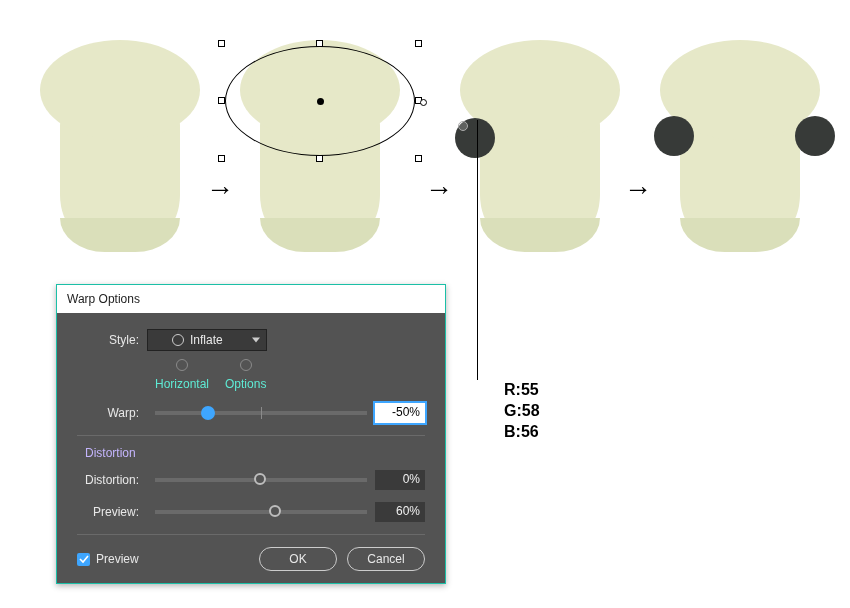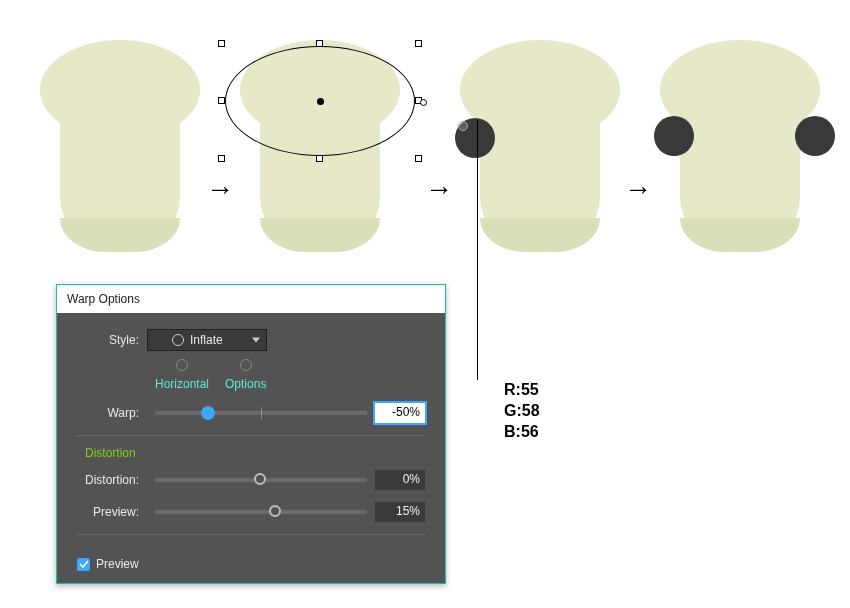--- a/index.html
+++ b/index.html
@@ -275,21 +275,21 @@
     padding: 2px 5px;
     font-size: 12px;
   }
   .valbox.active {
     background: #ffffff;
     color: #000;
     outline: 2px solid #3ea6ff;
   }
 
   .section-label {
-    color: #84cc16;
+    color: #c4b5fd;
     margin: 4px 0 10px 8px;
   }
   .dialog hr {
     border: none;
     border-top: 1px solid #6a6a6a;
     margin: 2px 0 10px 0;
   }
 
   .dialog .footer {
     position: absolute;
@@ -424,29 +424,33 @@
         <div class="thumb gray" id="thumb-dh" style="left: 50%;"></div>
       </div>
       <div class="valbox">0%</div>
     </div>
 
     <div class="row">
       <span class="lbl">Preview:</span>
       <div class="slider">
         <div class="thumb gray" id="thumb-dv" style="left: 57%;"></div>
       </div>
-      <div class="valbox">15%</div>
+      <div class="valbox">60%</div>
     </div>
 
     <hr>
   </div>
 
   <div class="footer">
     <div class="preview">
       <span class="cb">
         <svg viewBox="0 0 10 10">
             <polyline points="1,5 4,8 9,2" fill="none" stroke="#fff" stroke-width="1.6"></polyline>
           </svg>
       </span>
       <span>Preview</span>
     </div>
+    <div class="btns">
+      <div class="btn">OK</div>
+      <div class="btn">Cancel</div>
+    </div>
   </div>
 </div>
 
 </body></html>

